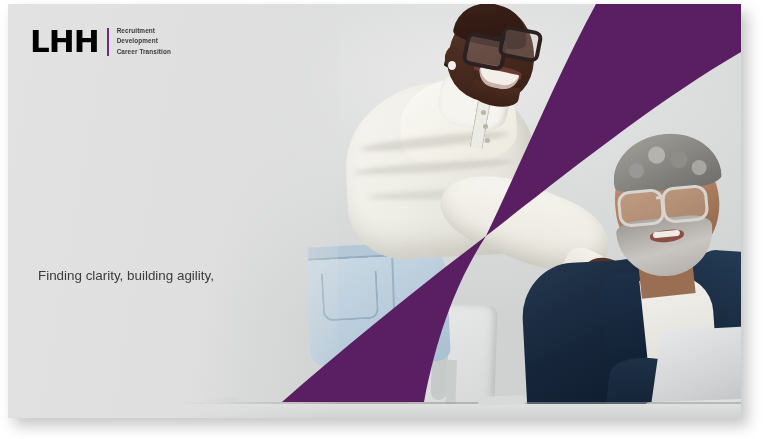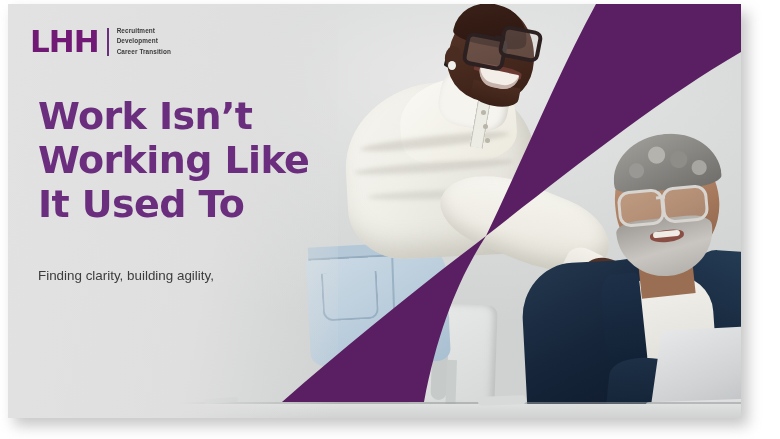--- a/index.html
+++ b/index.html
@@ -469,21 +469,21 @@
     left: 22px; top: 22px;
     display: flex;
     align-items: center;
     gap: 8px;
   }
   .logo-mark {
     font-size: 31px;
     font-weight: 700;
     letter-spacing: -1px;
     line-height: 1;
-    color: #701a75;
+    color: #000000;
     font-family: "DejaVu Sans", sans-serif;
   }
   .logo-rule {
     width: 2px;
     height: 28px;
     background: #6B2D7E;
   }
   .logo-tag {
     font-size: 6.4px;
     font-weight: 700;
@@ -610,24 +610,19 @@
     <div class="logo">
       <div class="logo-mark">LHH</div>
       <div class="logo-rule"></div>
       <div class="logo-tag">
         <div>Recruitment</div>
         <div>Development</div>
         <div>Career Transition</div>
       </div>
     </div>
 
-    <div class="headline">
-      <span class="hl-line">Work Isn’t</span>
-      <span class="hl-line">Working Like</span>
-      <span class="hl-line">It Used To</span>
-    </div>
 
     <div class="subhead">
       <span class="sh-line">Finding clarity, building agility,</span>
     </div>
 
   </div>
 </div>
 
 </body></html>

